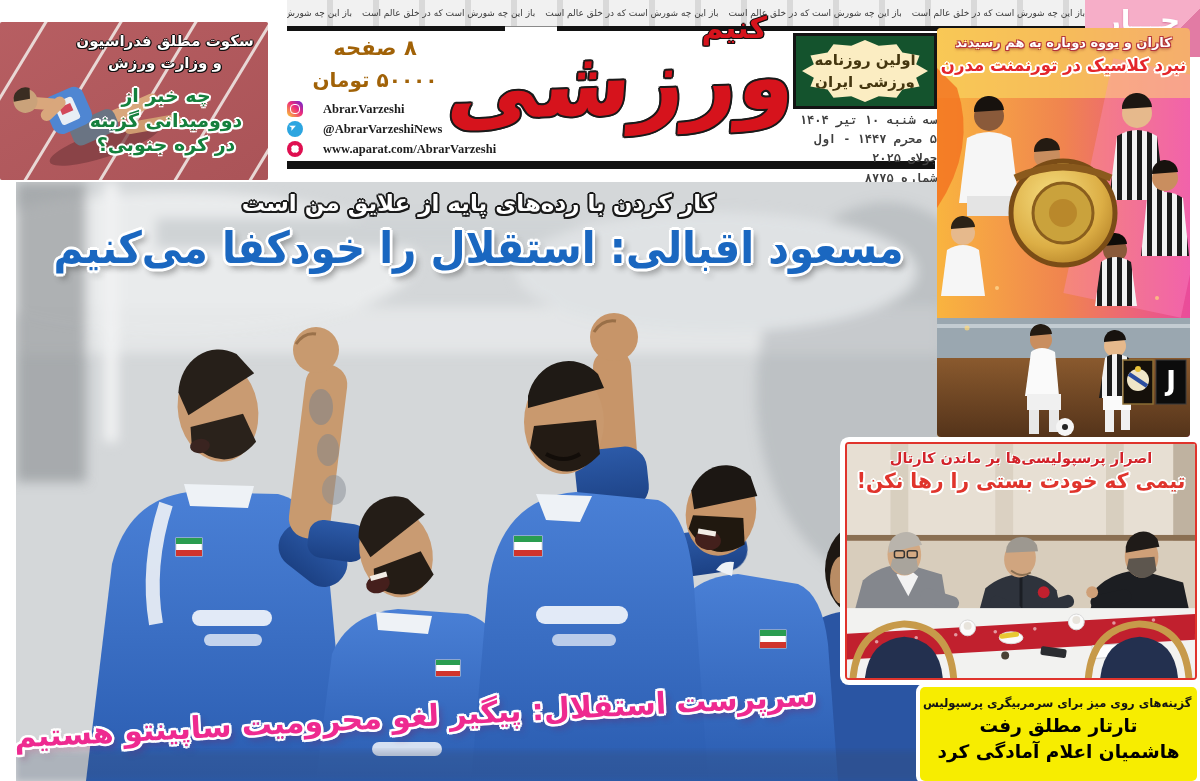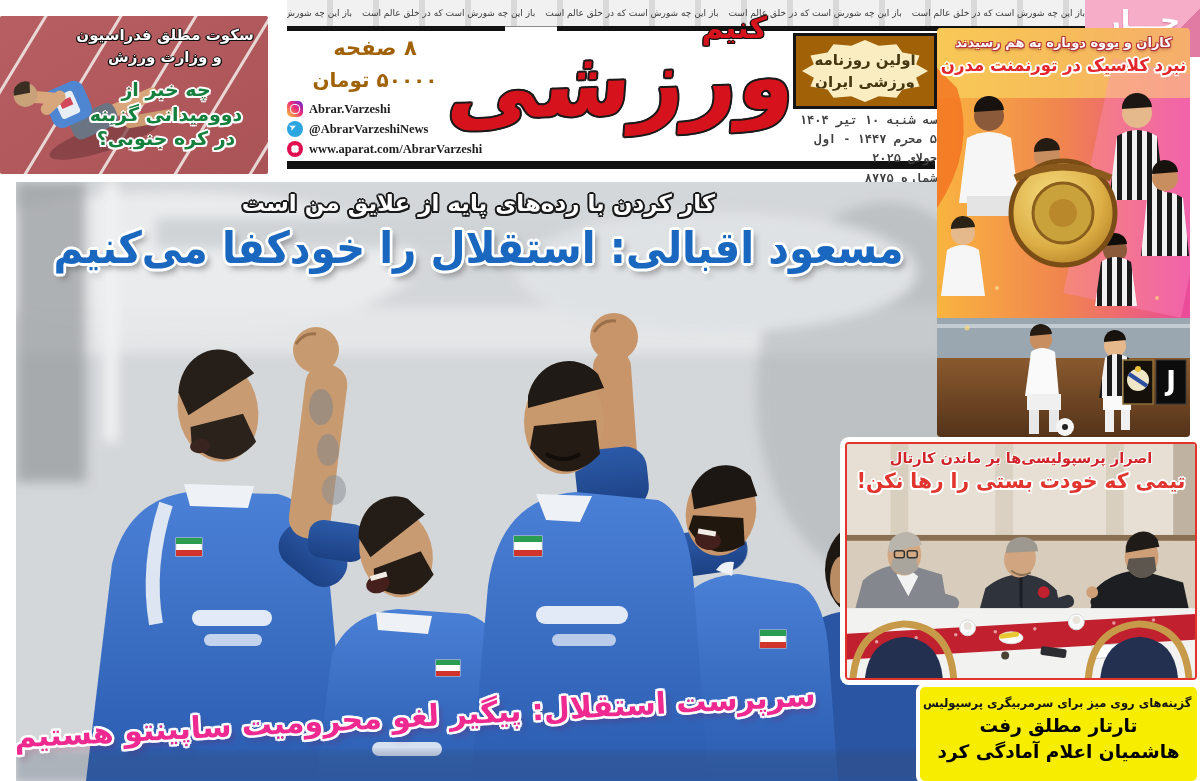--- a/index.html
+++ b/index.html
@@ -15,30 +15,30 @@
   .ob2{text-shadow:2px 0 0 #1a1a1a,-2px 0 0 #1a1a1a,0 2px 0 #1a1a1a,0 -2px 0 #1a1a1a,1.5px 1.5px 0 #1a1a1a,-1.5px 1.5px 0 #1a1a1a,1.5px -1.5px 0 #1a1a1a,-1.5px -1.5px 0 #1a1a1a;}
   .ob1{text-shadow:1.2px 0 0 #111,-1.2px 0 0 #111,0 1.2px 0 #111,0 -1.2px 0 #111,1px 1px 0 #111,-1px 1px 0 #111;}
 
   
   .ornament{left:287px;top:0;width:798px;height:26px;display:flex;gap:10px;overflow:hidden;align-items:center;
             background:repeating-linear-gradient(90deg,#f1f1f1 0 40px,#d9d9d9 40px 46px);border-bottom:1px solid #8a8a8a;}
   .ornament span{font-size:9px;color:#3c3c3c;white-space:nowrap;line-height:1;}
   .rule{background:#121212;}
 
   
-  .athlete{left:0;top:16px;width:268px;height:158px;overflow:hidden;border-radius:2px;}
+  .athlete{left:0;top:22px;width:268px;height:158px;overflow:hidden;border-radius:2px;}
   .ath-k{top:9px;right:8px;width:190px;color:#fff;font-size:15px;line-height:1.45;}
   .ath-h{top:61px;right:2px;width:200px;color:#15803d;font-size:19px;line-height:1.3;}
 
   
   .pages{left:300px;top:36px;width:150px;color:#a16207;}
   .pages .l1{font-size:21px;}
   .pages .l2{font-size:20px;margin-top:8px;}
   .social{left:287px;top:101px;width:210px;}
-  .srow{display:flex;align-items:center;gap:6px;direction:ltr;justify-content:flex-start;margin-bottom:4px;}
+  .srow{display:flex;align-items:center;gap:20px;direction:ltr;justify-content:flex-start;margin-bottom:4px;}
   .srow .txt{font-family:"Liberation Serif",serif;font-weight:bold;font-size:12.5px;color:#1d1d1d;}
   .icn{width:16px;height:16px;border-radius:5px;flex:0 0 16px;position:relative;}
   .icn.ig{background:linear-gradient(45deg,#f9ce34,#ee2a7b 55%,#6228d7);}
   .icn.ig::after{content:"";position:absolute;inset:3px;border:1.8px solid #fff;border-radius:4px;}
   .icn.tg{background:#2ca5e0;border-radius:50%;}
   .icn.tg::after{content:"➤";position:absolute;left:2px;top:1px;font-size:9px;color:#fff;transform:rotate(-25deg);}
   .icn.ap{background:#df0f50;border-radius:50%;}
   .icn.ap::after{content:"";position:absolute;inset:4px;border-radius:50%;background:
      radial-gradient(circle at 30% 30%,#fff 0 2px,transparent 2.5px),
      radial-gradient(circle at 70% 30%,#fff 0 2px,transparent 2.5px),
@@ -46,21 +46,21 @@
      radial-gradient(circle at 70% 70%,#fff 0 2px,transparent 2.5px);}
   .mastrule{left:287px;top:161px;width:648px;height:8px;}
 
   
   .logo{left:450px;top:2px;width:345px;height:162px;z-index:3;}
   .logo-small{position:absolute;top:8px;right:28px;font-size:30px;color:#d6131c;font-weight:bold;}
   .logo-large{position:absolute;top:30px;left:0;right:0;text-align:center;font-size:92px;line-height:1.1;
               color:#d6131c;font-weight:bold;transform:skewX(-6deg) rotate(-2deg);letter-spacing:-3px;}
 
   
-  .badge{left:793px;top:33px;width:144px;height:76px;border:3px solid #141414;background:#a16207;
+  .badge{left:793px;top:33px;width:144px;height:76px;border:3px solid #141414;background:#14532d;
          display:flex;align-items:center;justify-content:center;box-sizing:border-box;}
   .burst{width:126px;height:62px;background:#fbedc2;display:flex;flex-direction:column;align-items:center;justify-content:center;
          clip-path:polygon(100% 50%,90.6% 60.9%,93.3% 75%,79.7% 79.7%,75% 93.3%,60.9% 90.6%,50% 100%,39.1% 90.6%,25% 93.3%,20.3% 79.7%,6.7% 75%,9.4% 60.9%,0 50%,9.4% 39.1%,6.7% 25%,20.3% 20.3%,25% 6.7%,39.1% 9.4%,50% 0,60.9% 9.4%,75% 6.7%,79.7% 20.3%,93.3% 25%,90.6% 39.1%);}
   .burst div{font-size:15px;color:#44360f;font-weight:bold;line-height:1.5;}
   .dates{left:793px;top:112px;width:144px;text-align:right;font-size:12px;font-weight:bold;color:#3e3e3e;line-height:1.6;font-family:Liberation Mono, monospace;}
 
   
   .corner{left:1085px;top:0;width:115px;height:57px;background:linear-gradient(135deg,#f6aec8 72%,#e27ba4 72%);
           border-radius:0 0 0 8px;z-index:0;display:flex;align-items:flex-start;justify-content:center;}
   .corner div{color:#fff;font-size:28px;font-weight:bold;line-height:42px;text-shadow:0 1px 2px #d4739c;}

